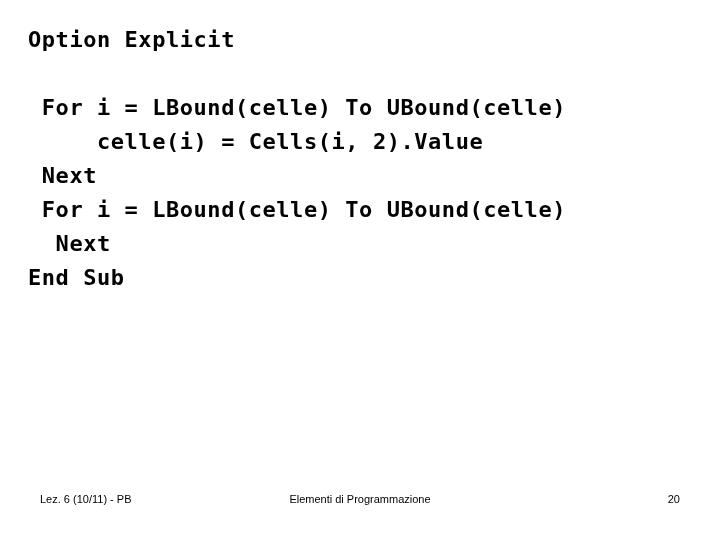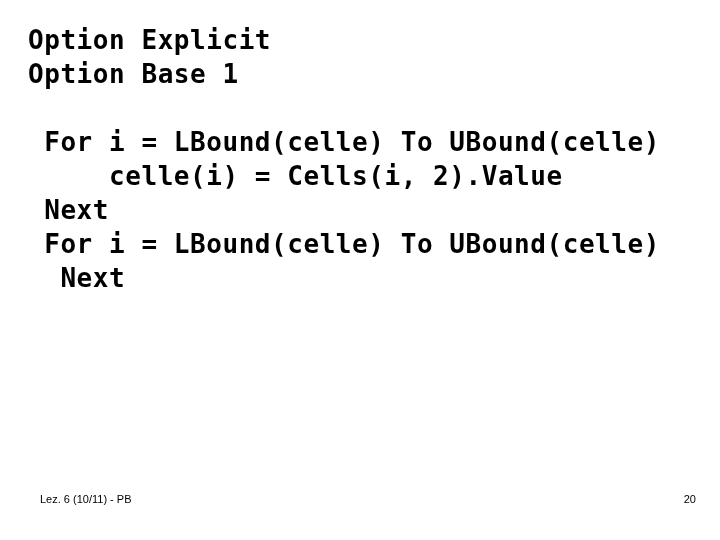--- a/index.html
+++ b/index.html
@@ -26,21 +26,21 @@
   #code-block {
     position: absolute;
     left: 28px;
     top: 23px;
     width: 692px;
   }
 
   .code-line {
     font-family: "DejaVu Sans Mono", "Liberation Mono", monospace;
     font-weight: bold;
-    font-size: 26px;
+    font-size: 22px;
     line-height: 34px;
     letter-spacing: 0.55px;
     color: #000000;
     white-space: pre;
     margin: 0;
     padding: 0;
     height: 34px;
   }
 
   .code-line.blank {
@@ -62,37 +62,38 @@
     font-size: 11px;
     font-weight: normal;
     color: #000000;
     white-space: pre;
     line-height: 14px;
     top: 0;
   }
 
   #footer-left  { left: 40px; }
   #footer-center{ left: 0; width: 720px; text-align: center; }
-  #footer-right { left: 0; width: 720px; text-align: right; padding-right: 24px;
+  #footer-right { left: 0; width: 720px; text-align: right; padding-right: 40px;
                   box-sizing: border-box; }
 </style>
 </head>
 <body>
 
 <div id="slide">
 
   <div id="code-block">
     <div class="code-line">Option Explicit</div>
-    <div class="code-line">Option Base 1</div>
     <div class="code-line blank"></div>
     <div class="code-line"> For i = LBound(celle) To UBound(celle)</div>
     <div class="code-line">     celle(i) = Cells(i, 2).Value</div>
     <div class="code-line"> Next</div>
     <div class="code-line"> For i = LBound(celle) To UBound(celle)</div>
     <div class="code-line">  Next</div>
+    <div class="code-line">End Sub</div>
   </div>
 
   <div id="footer">
     <div class="footer-text" id="footer-left">Lez. 6 (10/11) - PB</div>
+    <div class="footer-text" id="footer-center">Elementi di Programmazione</div>
     <div class="footer-text" id="footer-right">20</div>
   </div>
 
 </div>
 
 </body></html>

